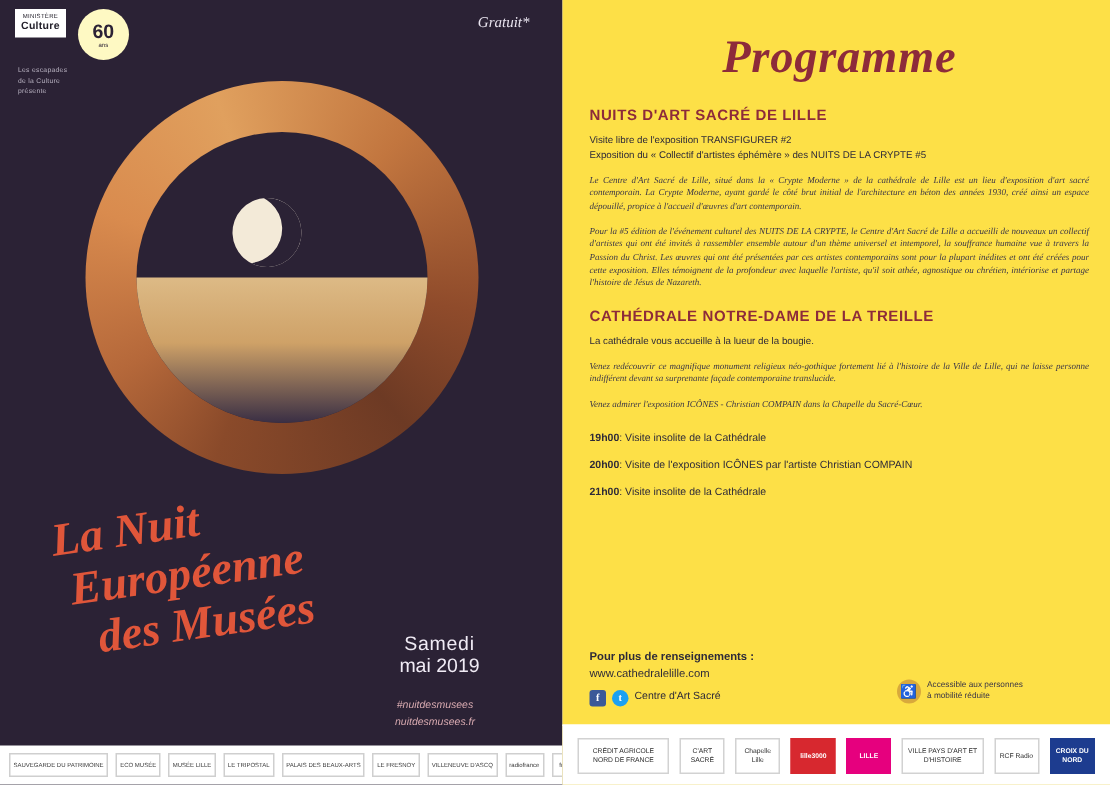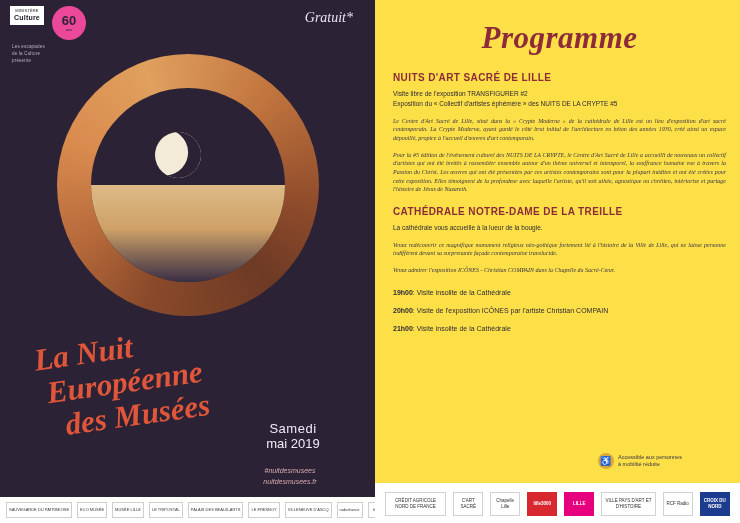--- a/index.html
+++ b/index.html
@@ -44,21 +44,21 @@
     line-height: 1.15;
     padding: 3px 4px;
     text-align: center;
     letter-spacing: .2px;
   }
   .logo-box .lg-top { font-size: 4px; display:block; }
   .logo-box .lg-main { font-weight: bold; font-size: 7px; display:block; }
   .logo-circle {
     width: 34px; height: 34px;
     border-radius: 50%;
-    background: #ec4899;
+    background: #fef9c3;
     color: #2b2235;
     display: flex; flex-direction: column;
     align-items: center; justify-content: center;
     font-size: 4px;
     line-height: 1.1;
     text-align: center;
   }
   .logo-circle .num { font-size: 13px; font-weight: bold; }
   .logos-caption {
     position: absolute;
@@ -66,21 +66,21 @@
     color: #b9b3c2;
     font-size: 4.5px;
     line-height: 1.5;
     letter-spacing: .2px;
   }
 
   .gratuit {
     position: absolute;
     top: 10px; right: 22px;
     color: #e9e4ef;
-    font-size: 14px;
+    font-size: 10px;
     font-style: italic;
     font-family: "Liberation Serif", serif;
   }
 
   
   .art {
     position: absolute;
     top: 54px; left: 50%;
     transform: translateX(-50%);
     width: 262px; height: 262px;
@@ -394,20 +394,29 @@
         <b>19h00</b><span>: Visite insolite de la Cathédrale</span>
       </div>
       <div class="sched-row">
         <b>20h00</b><span>: Visite de l'exposition ICÔNES par l'artiste Christian COMPAIN</span>
       </div>
       <div class="sched-row">
         <b>21h00</b><span>: Visite insolite de la Cathédrale</span>
       </div>
     </div>
 
+    <div class="info">
+      <div class="info-head">Pour plus de renseignements :</div>
+      <div>www.cathedralelille.com</div>
+      <div class="social">
+        <span class="fb">f</span>
+        <span class="tw">t</span>
+        <span>Centre d'Art Sacré</span>
+      </div>
+    </div>
 
     <div class="access">
       <span class="access-badge">♿</span>
       <span class="access-txt" style="white-space:pre-line">Accessible aux personnes
 à mobilité réduite</span>
     </div>
 
     <div class="right-footer">
       <div class="rf-logo">CRÉDIT AGRICOLE NORD DE FRANCE</div>
       <div class="rf-logo">C'ART SACRÉ</div>

